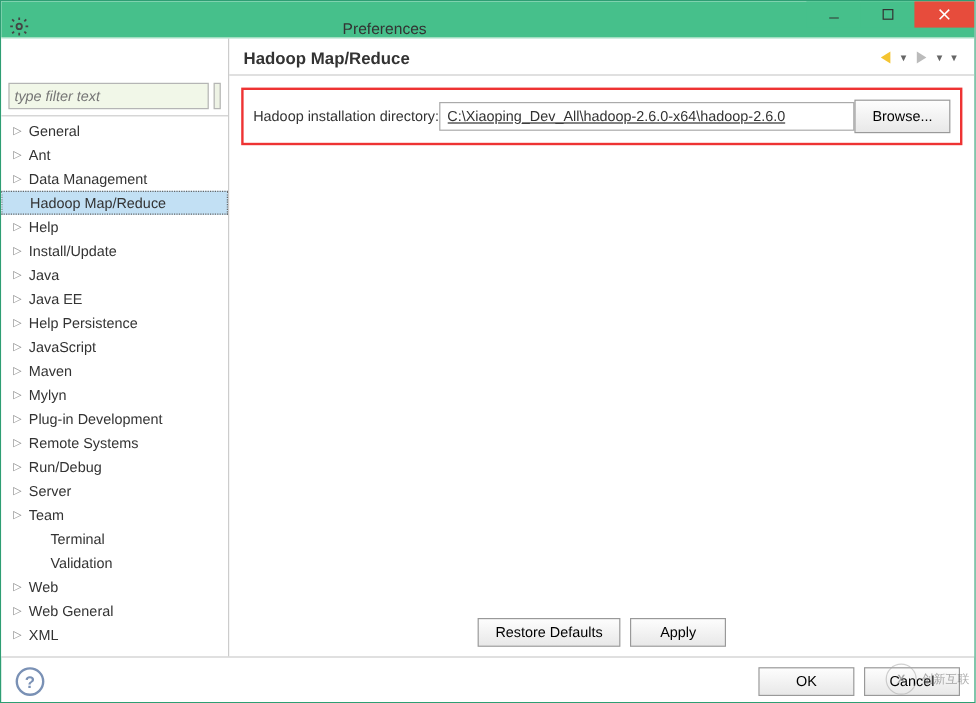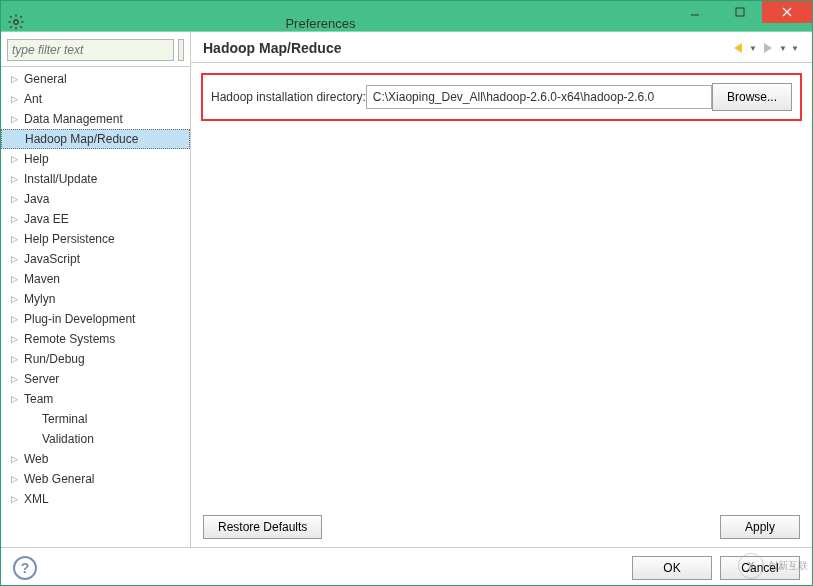--- a/index.html
+++ b/index.html
@@ -13,44 +13,44 @@
 .winbtn { width: 45px; height: 22px; display: flex; align-items: center; justify-content: center; font-size: 11px; color: #333; }
 .winbtn.min, .winbtn.max { background: #46c08b; }
 .winbtn.close { background: #e74c3c; color: #fff; width: 50px; height: 22px; font-size: 14px;}
 .winbtn svg { width: 10px; height: 10px; }
 
 
 .content { display: flex; height: 516px; background: #fff; border-top: 1px solid #8dd6b3; }
 
 
 .sidebar { width: 190px; border-right: 1px solid #ccc; display: flex; flex-direction: column; }
-.filter-row { padding: 7px 6px 5px 6px; border-bottom: 1px solid #ccc; display: flex; gap: 4px; }
+.filter-row { padding: 7px 6px 5px 6px; border-bottom: 1px solid #ccc; display: flex; gap: 4px; margin-top: 30px; }
 .filter-input { flex: 1; height: 22px; border: 1px solid #b5b5b5; background: #f1f7e8; font-style: italic; color: #888; font-size: 12px; padding: 0 4px; }
 .filter-clear { width: 22px; height: 22px; border: 1px solid #b5b5b5; background: #eef3e5; }
 .tree { flex: 1; overflow-y: auto; padding: 2px 0; }
 .tree-item { display: flex; align-items: center; height: 20px; font-size: 12px; color: #333; padding-left: 10px; gap: 3px; white-space: nowrap; }
 .tree-item .chev { width: 10px; color: #888; font-size: 9px; display: inline-block; }
 .tree-item.selected { background: #c2e0f4; border: 1px dotted #666; }
 .tree-item.child { padding-left: 28px; }
 .tree-item .chev.empty { visibility: hidden; }
 
 
 .mainpanel { flex: 1; display: flex; flex-direction: column; }
 .mainhead { display: flex; align-items: center; padding: 8px 12px 6px 12px; border-bottom: 1px solid #ccc; }
 .mainhead h2 { font-size: 14px; font-weight: bold; flex: 1; color: #333; }
 .navbtn { width: 16px; height: 16px; margin-left: 2px; display: inline-flex; align-items: center; justify-content: center; }
 .navbtn.menu { width: 10px; font-size: 8px; color: #666; }
 
 .mainbody { flex: 1; padding: 10px; position: relative; }
 .redbox { border: 2px solid #e33; padding: 8px 8px; display: flex; align-items: center; gap: 0; }
 .fieldlabel { font-size: 12px; color: #333; white-space: nowrap; }
-.fieldinput { flex: 1; height: 24px; border: 1px solid #aaa; font-size: 12px; padding: 0 6px; color: #333; background: #fff; }
+.fieldinput { flex: 1; height: 24px; border: 1px solid #aaa; font-size: 12px; padding: 0 6px; color: #333; background: #fff; text-decoration: underline; }
 .browse-btn { height: 28px; padding: 0 14px; border: 1px solid #999; background: linear-gradient(#fdfdfd,#e8e8e8); font-size: 12px; }
 
-.mainfoot { padding: 8px 12px; display: flex; justify-content: space-between; gap: 8px; border-top: none; }
+.mainfoot { padding: 8px 12px; display: flex; justify-content: center; gap: 8px; border-top: none; }
 .btn { height: 24px; padding: 0 14px; border: 1px solid #999; background: linear-gradient(#fdfdfd,#e8e8e8); font-size: 12px; min-width: 80px; }
 
 
 .bottombar { height: 40px; border-top: 1px solid #ccc; display: flex; align-items: center; padding: 0 12px; }
 .help-circ { width: 24px; height: 24px; border: 2px solid #7a91b5; border-radius: 50%; color: #7a91b5; display: flex; align-items: center; justify-content: center; font-size: 14px; font-weight: bold; }
 .bottombar .spacer { flex: 1; }
 
 
 .wm { position: absolute; right: 4px; bottom: 6px; display: flex; align-items: center; gap: 4px; opacity: 0.55; font-size: 10px; color: #666; pointer-events: none; }
 .wm .circ { width: 26px; height: 26px; border: 1px solid #aaa; border-radius: 50%; display:flex;align-items:center;justify-content:center; font-weight:bold; }

